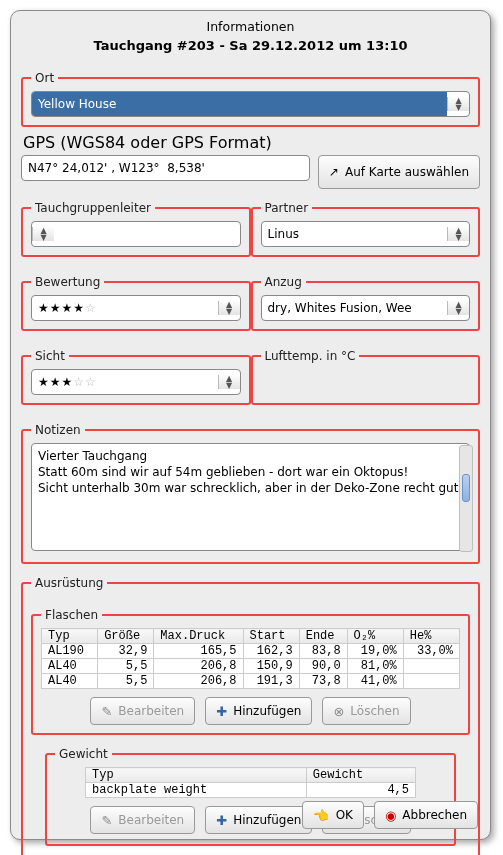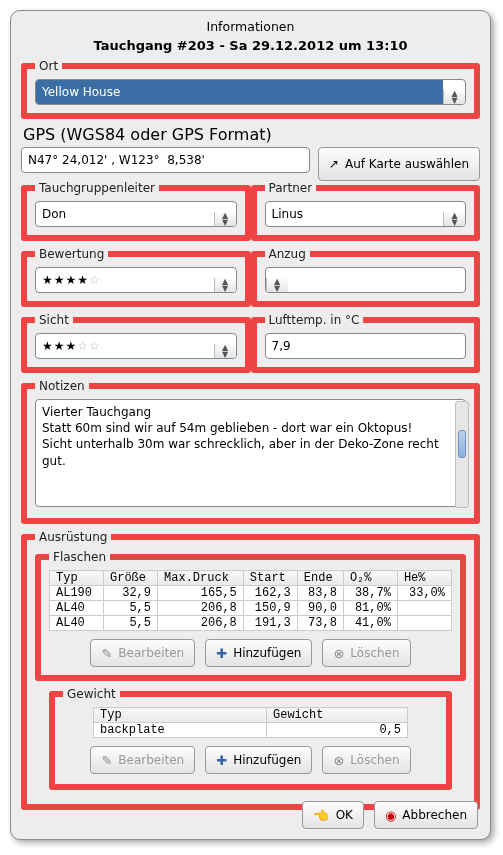--- a/index.html
+++ b/index.html
@@ -25,30 +25,30 @@
     border: 1px solid #8b8b8b;
     border-radius: 10px;
     box-shadow: 3px 3px 6px rgba(0,0,0,0.35);
     padding: 6px 10px 10px 10px;
     position: relative;
   }
   .title-row { text-align: center; font-size: 12.5px; padding: 2px 0 4px; }
   .subtitle  { text-align: center; font-size: 13px; font-weight: bold; padding-bottom: 6px; }
 
   fieldset {
-    border: 6px solid #ef4444;
+    border: 2px solid #ef4444;
     border-radius: 3px;
-    margin: 0 0 6px 0;
+    margin: 12px 0 6px 0;
     padding: 6px 8px 8px 8px;
   }
   legend { padding: 0 4px; font-size: 12px; color: #222; }
 
   .combo {
     display: flex;
-    align-items: flex-end;
+    align-items: center;
     background: #fff;
     border: 1px solid #888;
     border-radius: 4px;
     height: 26px;
     overflow: hidden;
   }
   .combo.selected input {
     background: #3b6ea5;
     color: #fff;
   }
@@ -209,21 +209,20 @@
     <button class="btn map-btn">
       <span class="ic">↗</span>
       <span>Auf Karte auswählen</span>
     </button>
   </div>
 
   <div class="row2">
     <fieldset>
       <legend>Tauchgruppenleiter</legend>
       <div class="combo">
-        <div class="val">Don</div>
         <div class="spin">
               <span class="chev">▲</span>
               <span class="chev">▼</span>
             </div>
       </div>
     </fieldset>
     <fieldset>
       <legend>Partner</legend>
       <div class="combo">
         <div class="val">Linus</div>
@@ -242,20 +241,21 @@
         <div class="val stars" id="rating-stars"><span class="on">★</span><span class="on">★</span><span class="on">★</span><span class="on">★</span><span class="off">☆</span></div>
         <div class="spin">
               <span class="chev">▲</span>
               <span class="chev">▼</span>
             </div>
       </div>
     </fieldset>
     <fieldset>
       <legend>Anzug</legend>
       <div class="combo">
+        <div class="val">dry, Whites Fusion, Wee</div>
         <div class="spin">
               <span class="chev">▲</span>
               <span class="chev">▼</span>
             </div>
       </div>
     </fieldset>
   </div>
 
   <div class="row2">
     <fieldset>
@@ -263,21 +263,20 @@
       <div class="combo">
         <div class="val stars" id="visibility-stars"><span class="on">★</span><span class="on">★</span><span class="on">★</span><span class="off">☆</span><span class="off">☆</span></div>
         <div class="spin">
               <span class="chev">▲</span>
               <span class="chev">▼</span>
             </div>
       </div>
     </fieldset>
     <fieldset>
       <legend>Lufttemp. in °C</legend>
-      <input class="textentry" style="height: 26px;" value="7,9">
     </fieldset>
   </div>
 
   <fieldset>
     <legend>Notizen</legend>
     <div class="notes-wrap">
       <textarea class="notes" id="notes-ta" style="">Vierter Tauchgang
 Statt 60m sind wir auf 54m geblieben - dort war ein Oktopus!
 Sicht unterhalb 30m war schrecklich, aber in der Deko-Zone recht gut.</textarea>
       <div class="vscroll"></div>
@@ -301,21 +300,21 @@
                 <th>He%</th>
               </tr>
             </thead>
         <tbody id="cyl-body">
               <tr>
                 <td>AL190</td>
                 <td class="num">32,9</td>
                 <td class="num">165,5</td>
                 <td class="num">162,3</td>
                 <td class="num">83,8</td>
-                <td class="num">38,7%</td>
+                <td class="num">19,0%</td>
                 <td class="num">33,0%</td>
               </tr>
               <tr>
                 <td>AL40</td>
                 <td class="num">5,5</td>
                 <td class="num">206,8</td>
                 <td class="num">150,9</td>
                 <td class="num">90,0</td>
                 <td class="num">81,0%</td>
                 <td class="num"></td>
@@ -353,22 +352,22 @@
       <div class="weight-wrap">
         <table class="grid">
           <thead>
                   <tr id="wt-head">
                     <th>Typ</th>
                     <th>Gewicht</th>
                   </tr>
                 </thead>
           <tbody id="wt-body">
                   <tr>
-                    <td>backplate</td>
-                    <td class="num">0,5</td>
+                    <td>backplate weight</td>
+                    <td class="num">4,5</td>
                   </tr>
                 </tbody>
         </table>
       </div>
       <div class="btnrow">
         <button class="btn disabled">
                 <span class="ic pencil">✎</span>
                 <span>Bearbeiten</span>
               </button>
         <button class="btn add">

